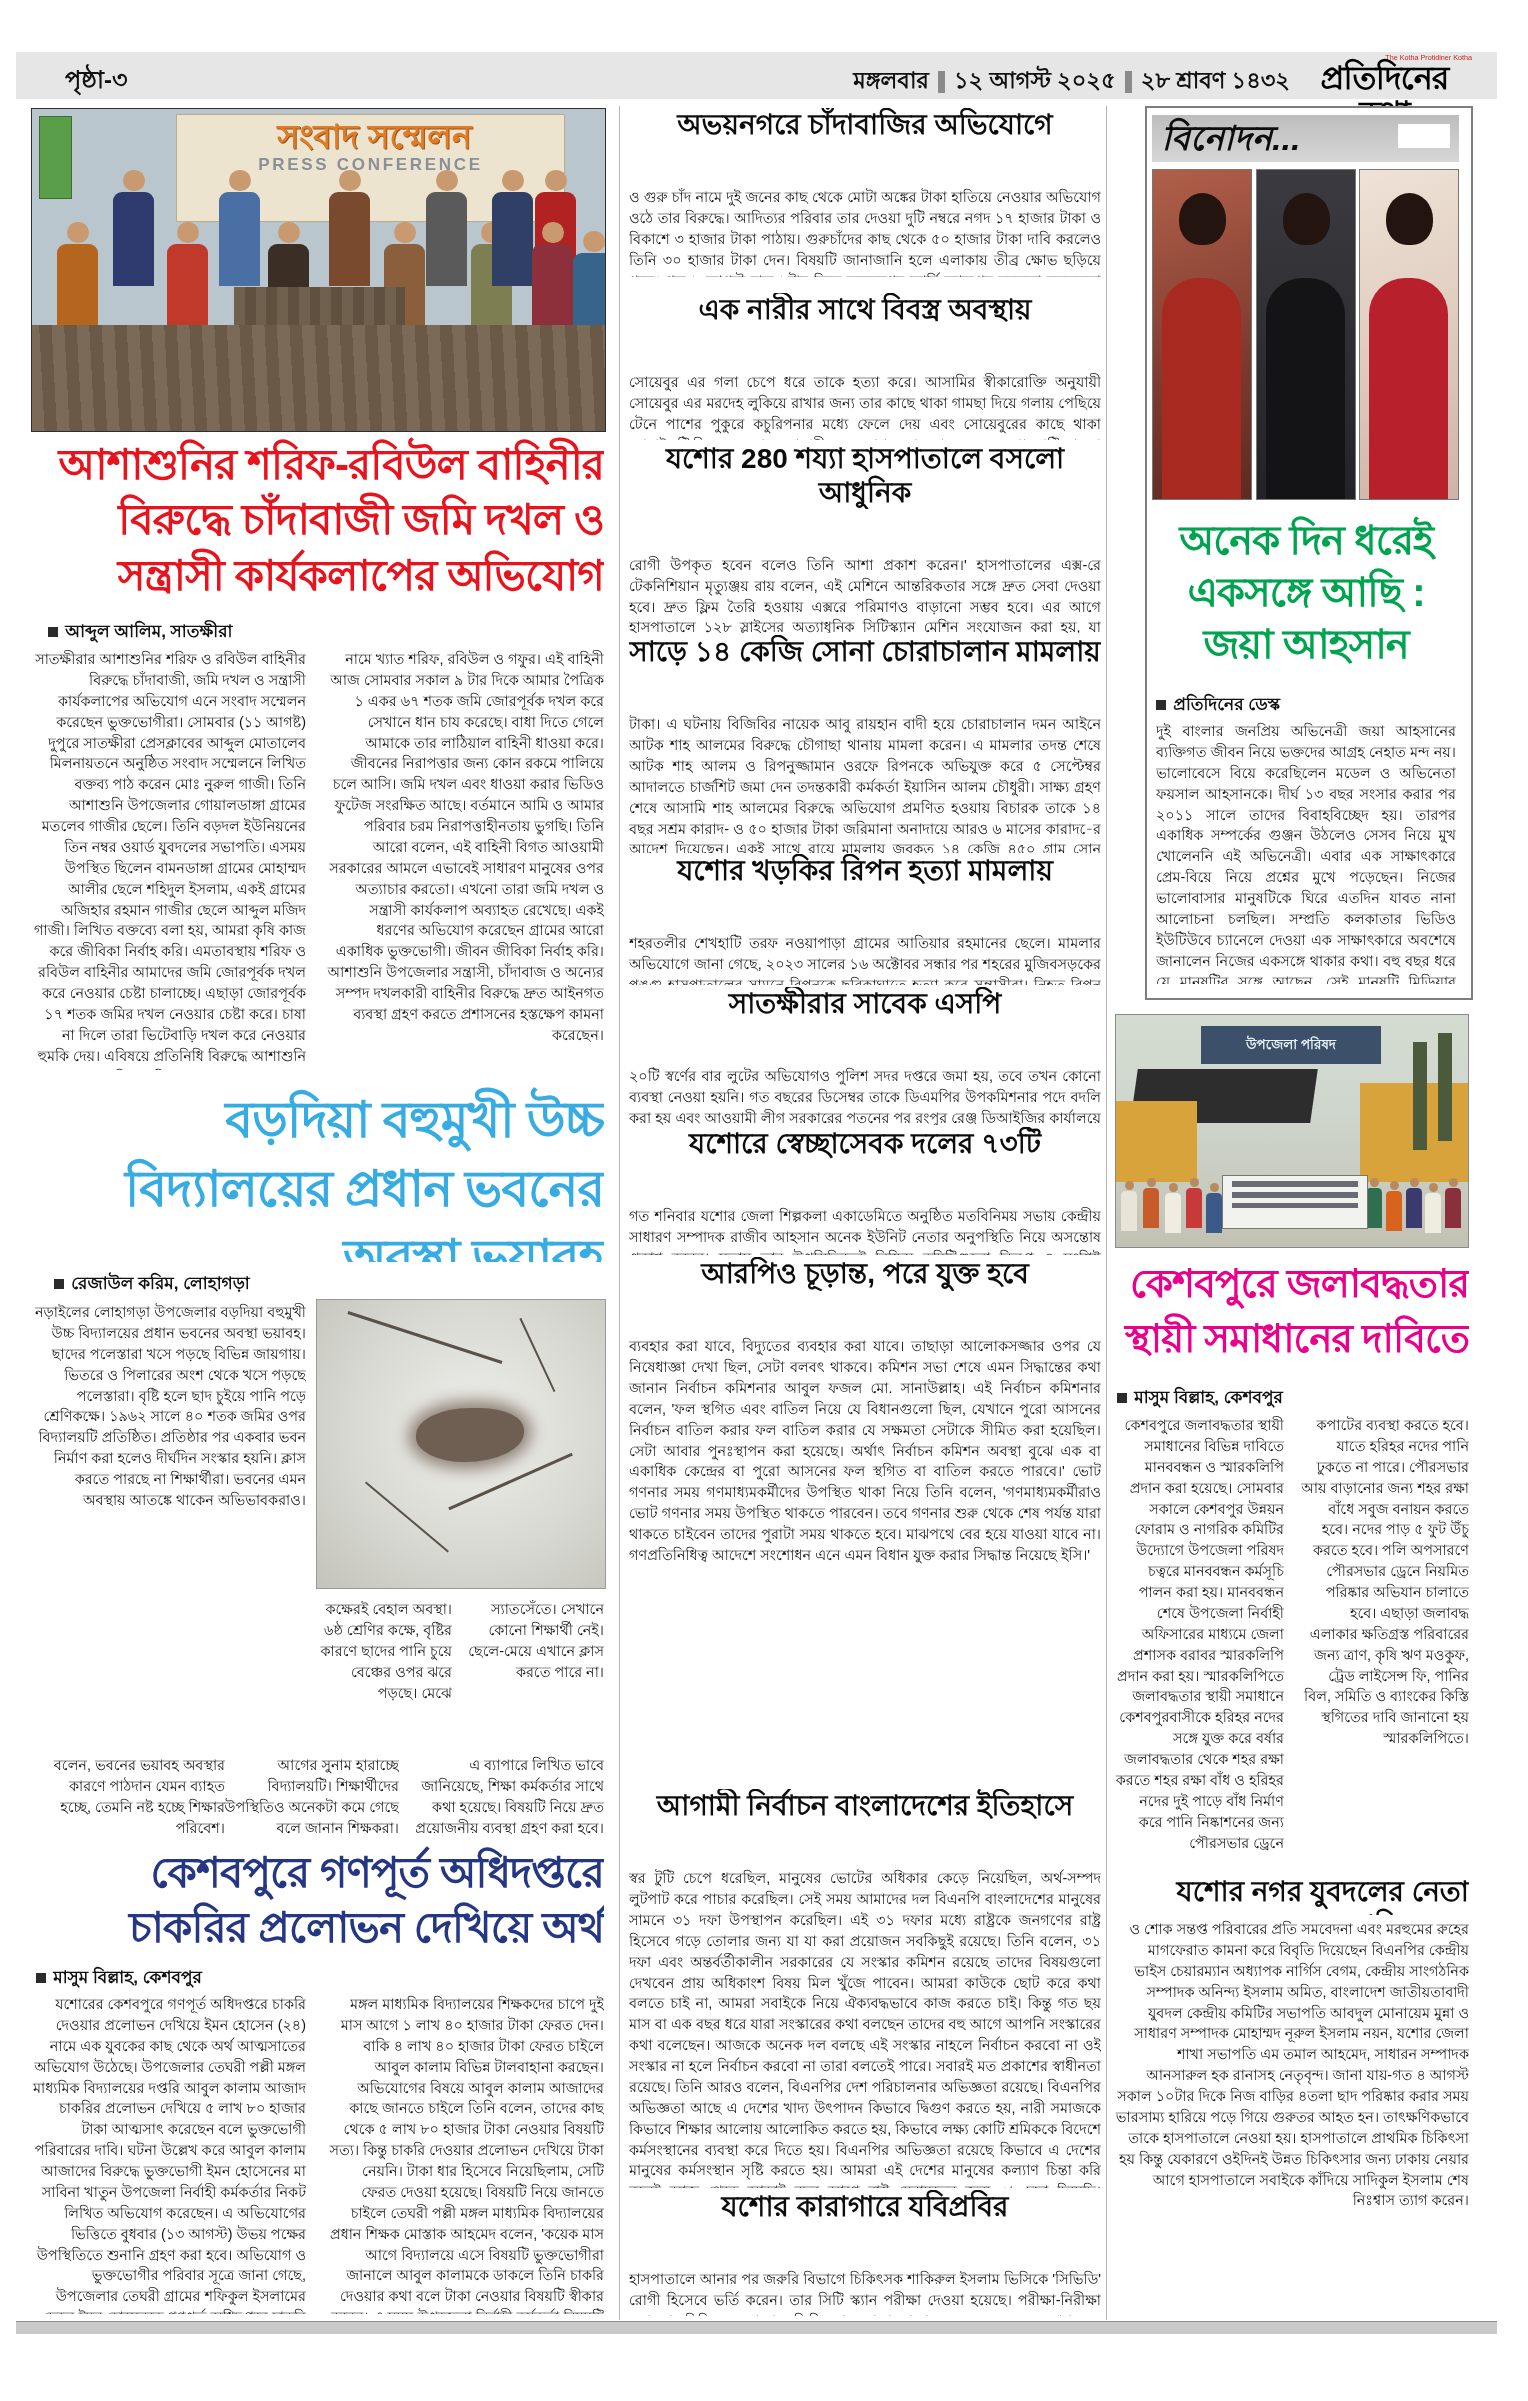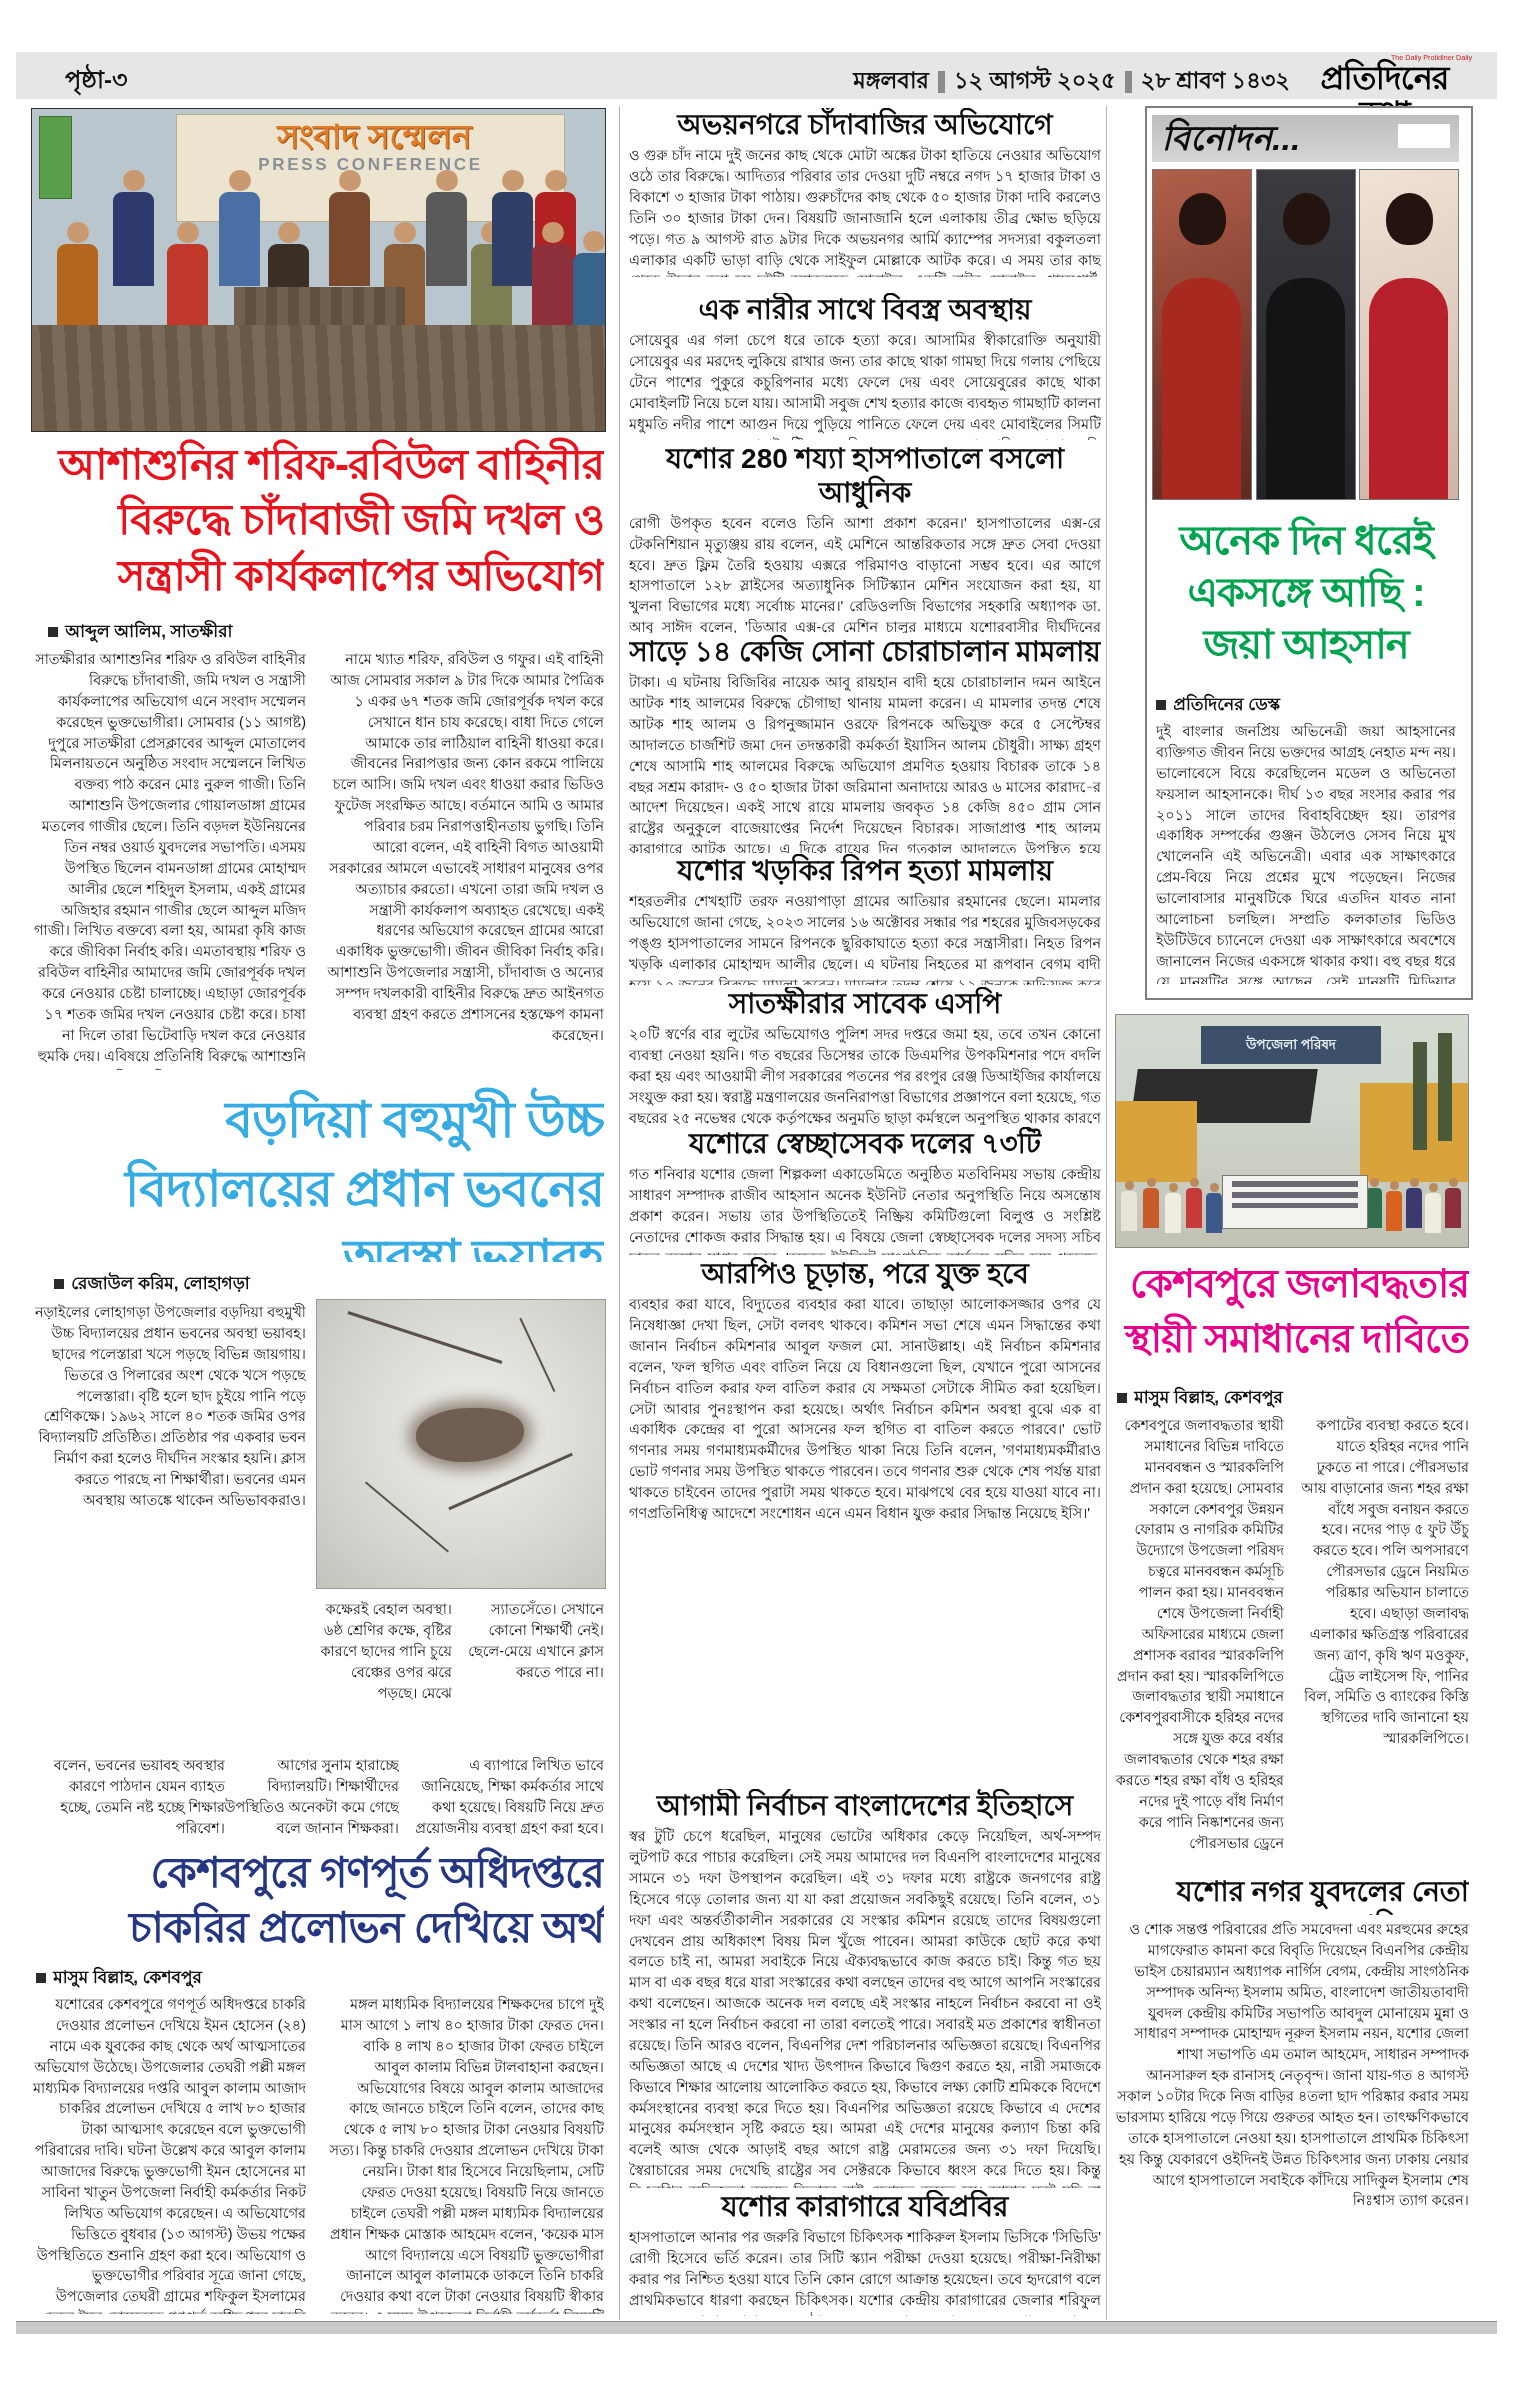--- a/index.html
+++ b/index.html
@@ -22,21 +22,21 @@
   .h-mid{font-size:28px;font-weight:700;text-align:center;color:#0d0d0d;line-height:1.2;overflow:hidden;}
   .bigh{font-weight:800;text-align:center;line-height:1.32;overflow:hidden;letter-spacing:-0.9px;}
   .h-red{color:#e8131c;font-size:42px;}
   .h-cyan{color:#36ace2;font-size:50px;line-height:1.38;}
   .h-navy{color:#253782;font-size:42px;}
   .h-pink{color:#e9008b;font-size:39px;line-height:1.4;}
   .h-green{color:#00a44f;font-size:40px;line-height:1.3;}
   .byline{font-size:17px;font-weight:700;color:#111;display:flex;align-items:center;gap:7.2px;overflow:hidden;}
   .byline::before{content:"";flex:0 0 auto;width:10px;height:10px;background:#2b2b2b;}
   .abs{position:absolute;text-align:right;}
-  .mid-block{position:absolute;left:629px;width:472px;display:flex;flex-direction:column;}
+  .mid-block{position:absolute;left:629px;width:472px;display:flex;flex-direction:column;gap:42px;}
   .mid-block .h-mid{flex:0 0 auto;}
   .mid-block .bodytext{flex:1 1 auto;margin-top:3.6px;}
   .twocol{column-count:2;column-gap:16px;}
   
   .photo1{position:absolute;left:31px;top:108px;width:573px;height:322px;background:#b9c6cd;border:1.8px solid #2e2e2e;overflow:hidden;}
   .photo1 .poster{position:absolute;left:7.2px;top:7.2px;width:31px;height:81px;background:#5a9e4a;border:0.9px solid #3c6f33;}
   .photo1 .banner{position:absolute;left:144px;top:5.4px;width:387px;height:106px;background:#ece4cf;border:0.9px solid #b9ad8d;text-align:center;overflow:hidden;}
   .photo1 .banner .bn{font-size:33px;font-weight:800;color:#e07b28;text-shadow:0.9px 0.9px 0 #9a5415;line-height:1.1;margin-top:3.6px;padding-left:8px;}
   .photo1 .banner .en{font-size:17px;font-weight:700;color:#8a8f98;letter-spacing:2.7px;}
   .photo1 .crest{position:absolute;left:171px;top:12.6px;width:49px;height:90px;background:#dfe8ee;border:0.9px solid #8fa6b5;}
@@ -88,21 +88,21 @@
   <div class="topbar">
     <div class="page-label">পৃষ্ঠা-৩</div>
     <div class="dateline">
       <span>মঙ্গলবার</span>
       <span class="dsep"></span>
       <span>১২ আগস্ট ২০২৫</span>
       <span class="dsep"></span>
       <span>২৮ শ্রাবণ ১৪৩২</span>
     </div>
     <div class="masthead">
-      <div class="en">The Daily Protidiner Daily</div>
+      <div class="en">The Kotha Protidiner Kotha</div>
       <div class="bn">প্রতিদিনের কথা</div>
       <div class="tg"></div>
     </div>
   </div>
 
   <div class="vrule" style="left:619px"></div>
   <div class="vrule" style="left:1106px"></div>
   <div class="botbar"></div>
 
   <div class="photo1">

